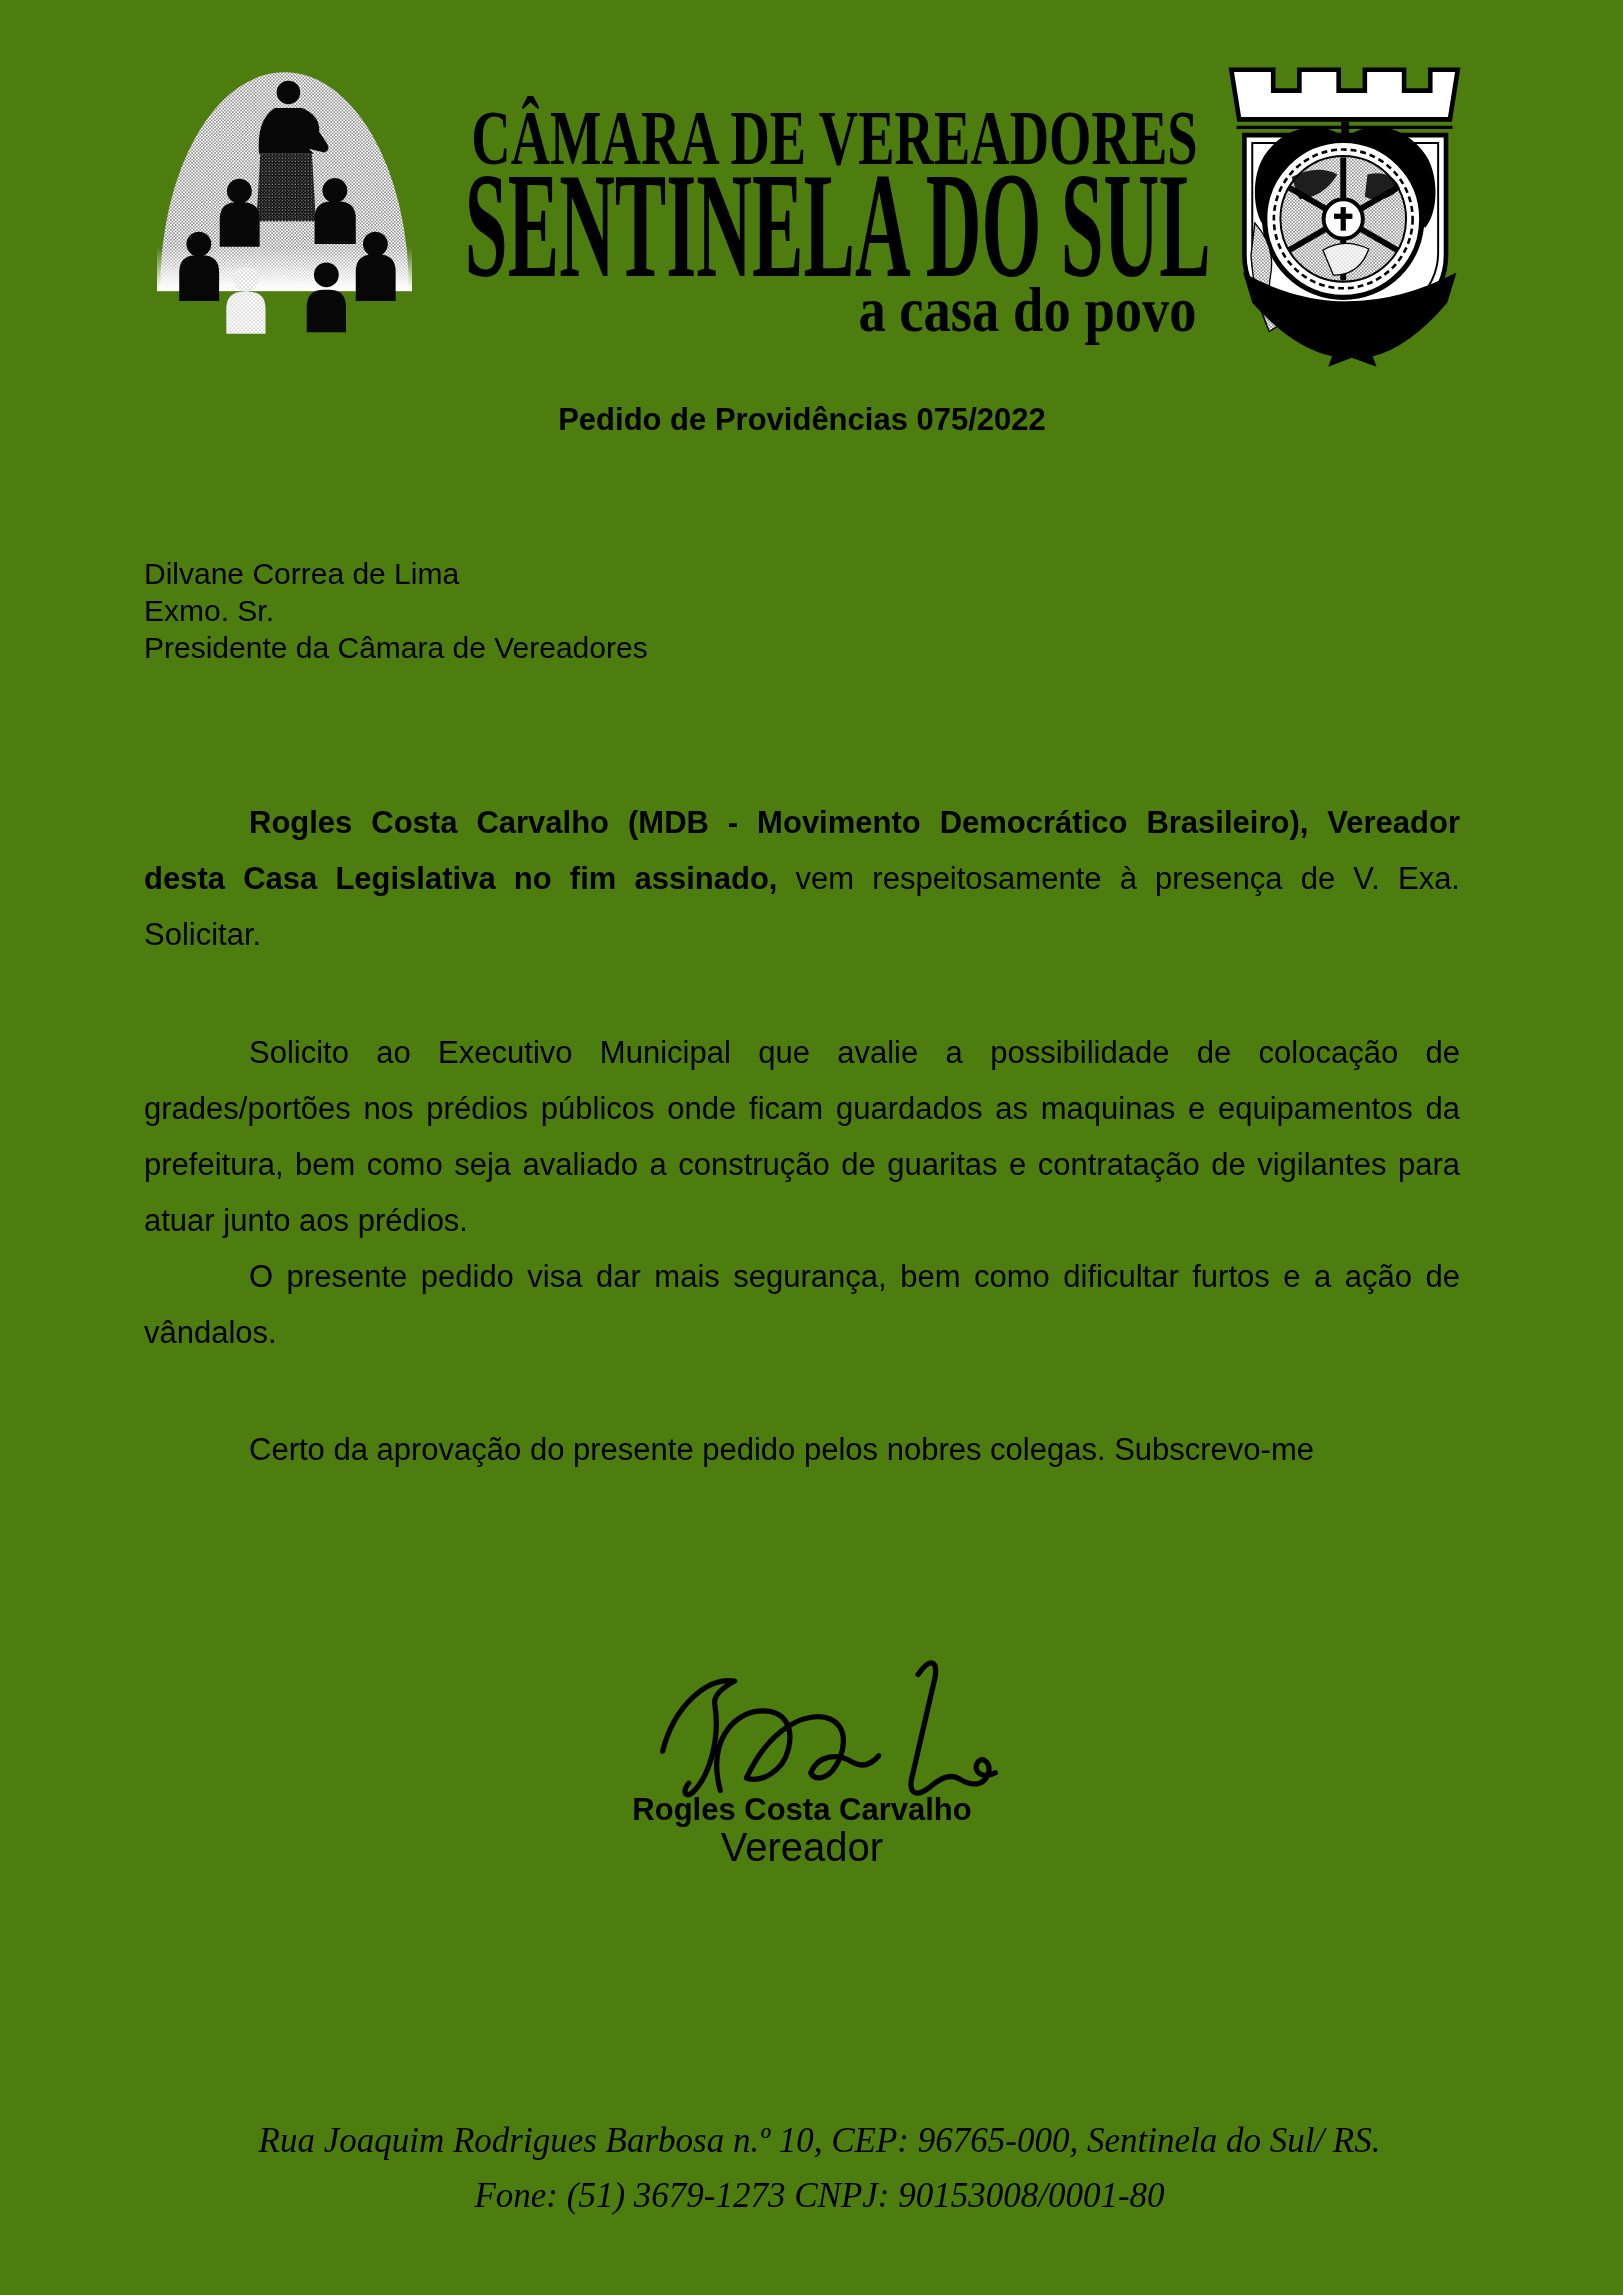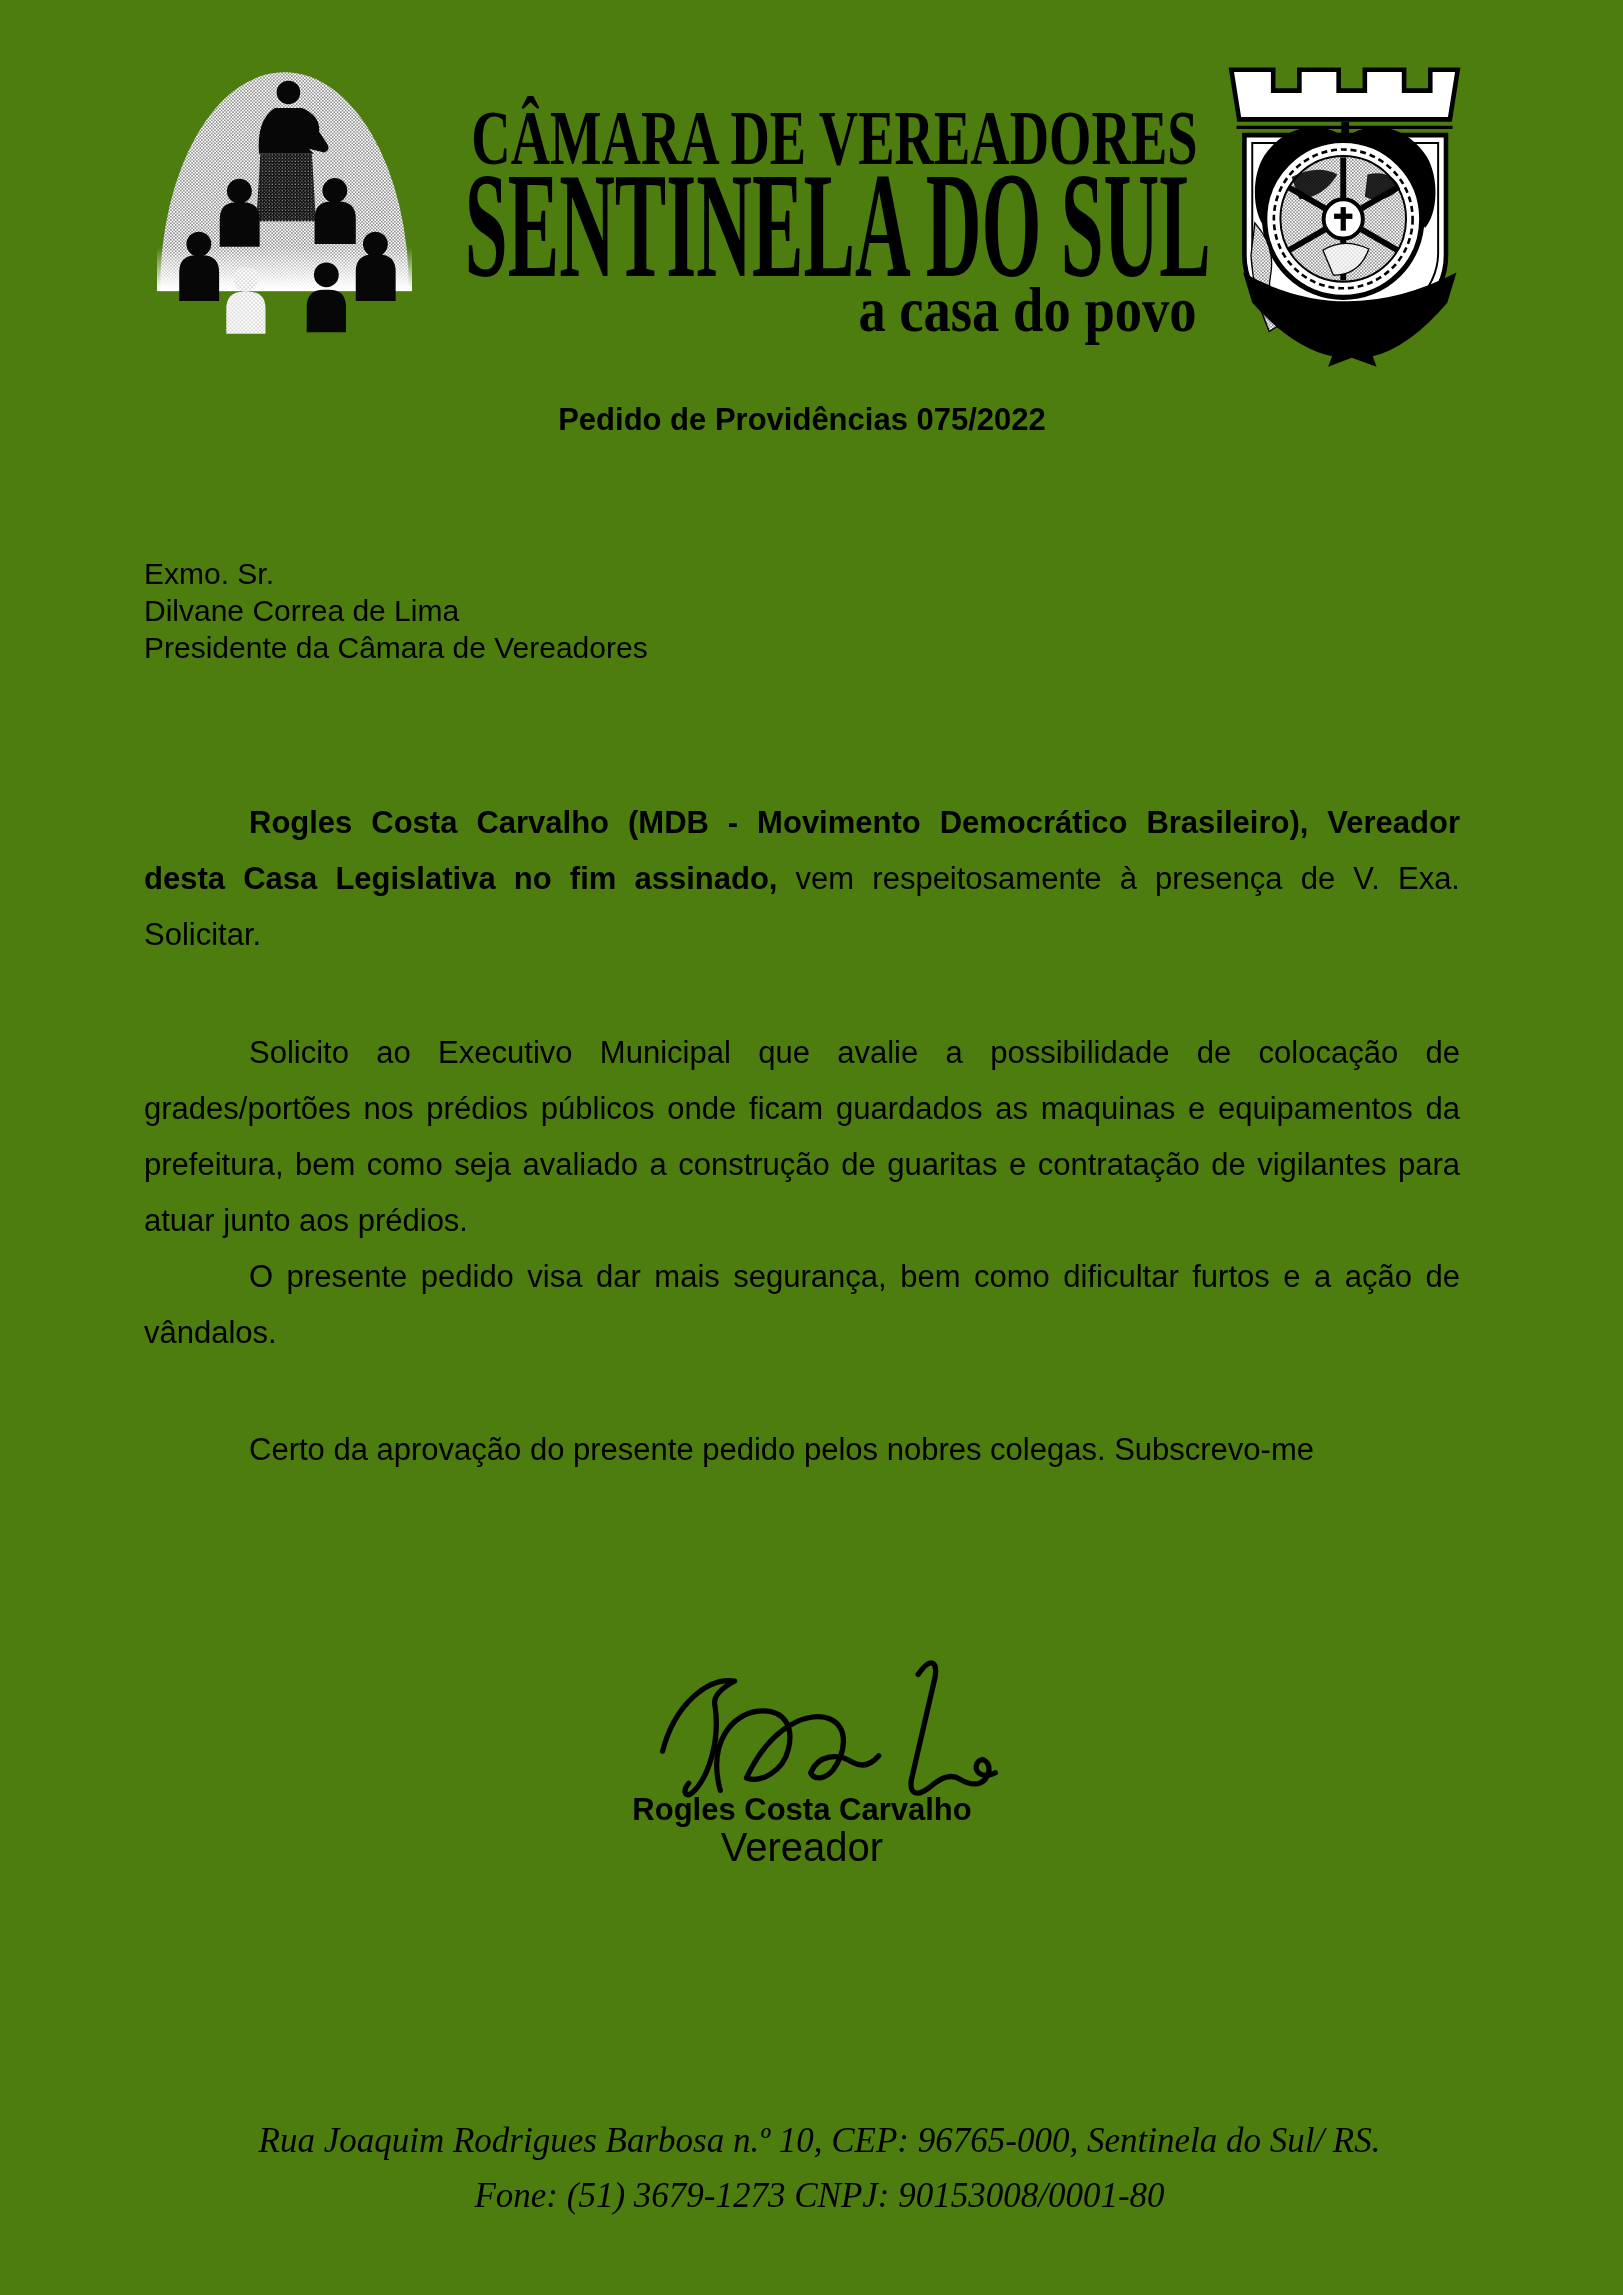--- a/index.html
+++ b/index.html
@@ -132,22 +132,22 @@
       <rect x="185" y="236" width="28" height="8" fill="#000"></rect>
     </g>
     <path d="M64,250 Q96,286 88,330 Q80,376 108,402 L86,416 Q62,362 58,300 Z" fill="url(#htm)" stroke="#000" stroke-width="2"></path>
 
     <path d="M46,326 Q202,414 372,326 L358,372 Q300,440 244,454 L250,470 L212,456 L176,470 L182,454 Q120,440 60,372 Z" fill="#000"></path>
   </svg>
 
   <div class="col title">Pedido de Providências 075/2022</div>
 
   <div class="col addressee">
+    <div>Dilvane Correa de Lima</div>
     <div>Exmo. Sr.</div>
-    <div>Dilvane Correa de Lima</div>
     <div>Presidente da Câmara de Vereadores</div>
   </div>
 
   <p class="col para p1"><b class="lead">Rogles Costa Carvalho (MDB - Movimento Democrático Brasileiro), Vereador desta Casa Legislativa no fim assinado,</b> <span>vem respeitosamente à presença de V. Exa. Solicitar.</span></p>
 
   <div class="col p2p3">
     <p class="para">Solicito ao Executivo Municipal que avalie a possibilidade de colocação de grades/portões nos prédios públicos onde ficam guardados as maquinas e equipamentos da prefeitura, bem como seja avaliado a construção de guaritas e contratação de vigilantes para atuar junto aos prédios.</p>
     <p class="para">O presente pedido visa dar mais segurança, bem como dificultar furtos e a ação de vândalos.</p>
   </div>
 

